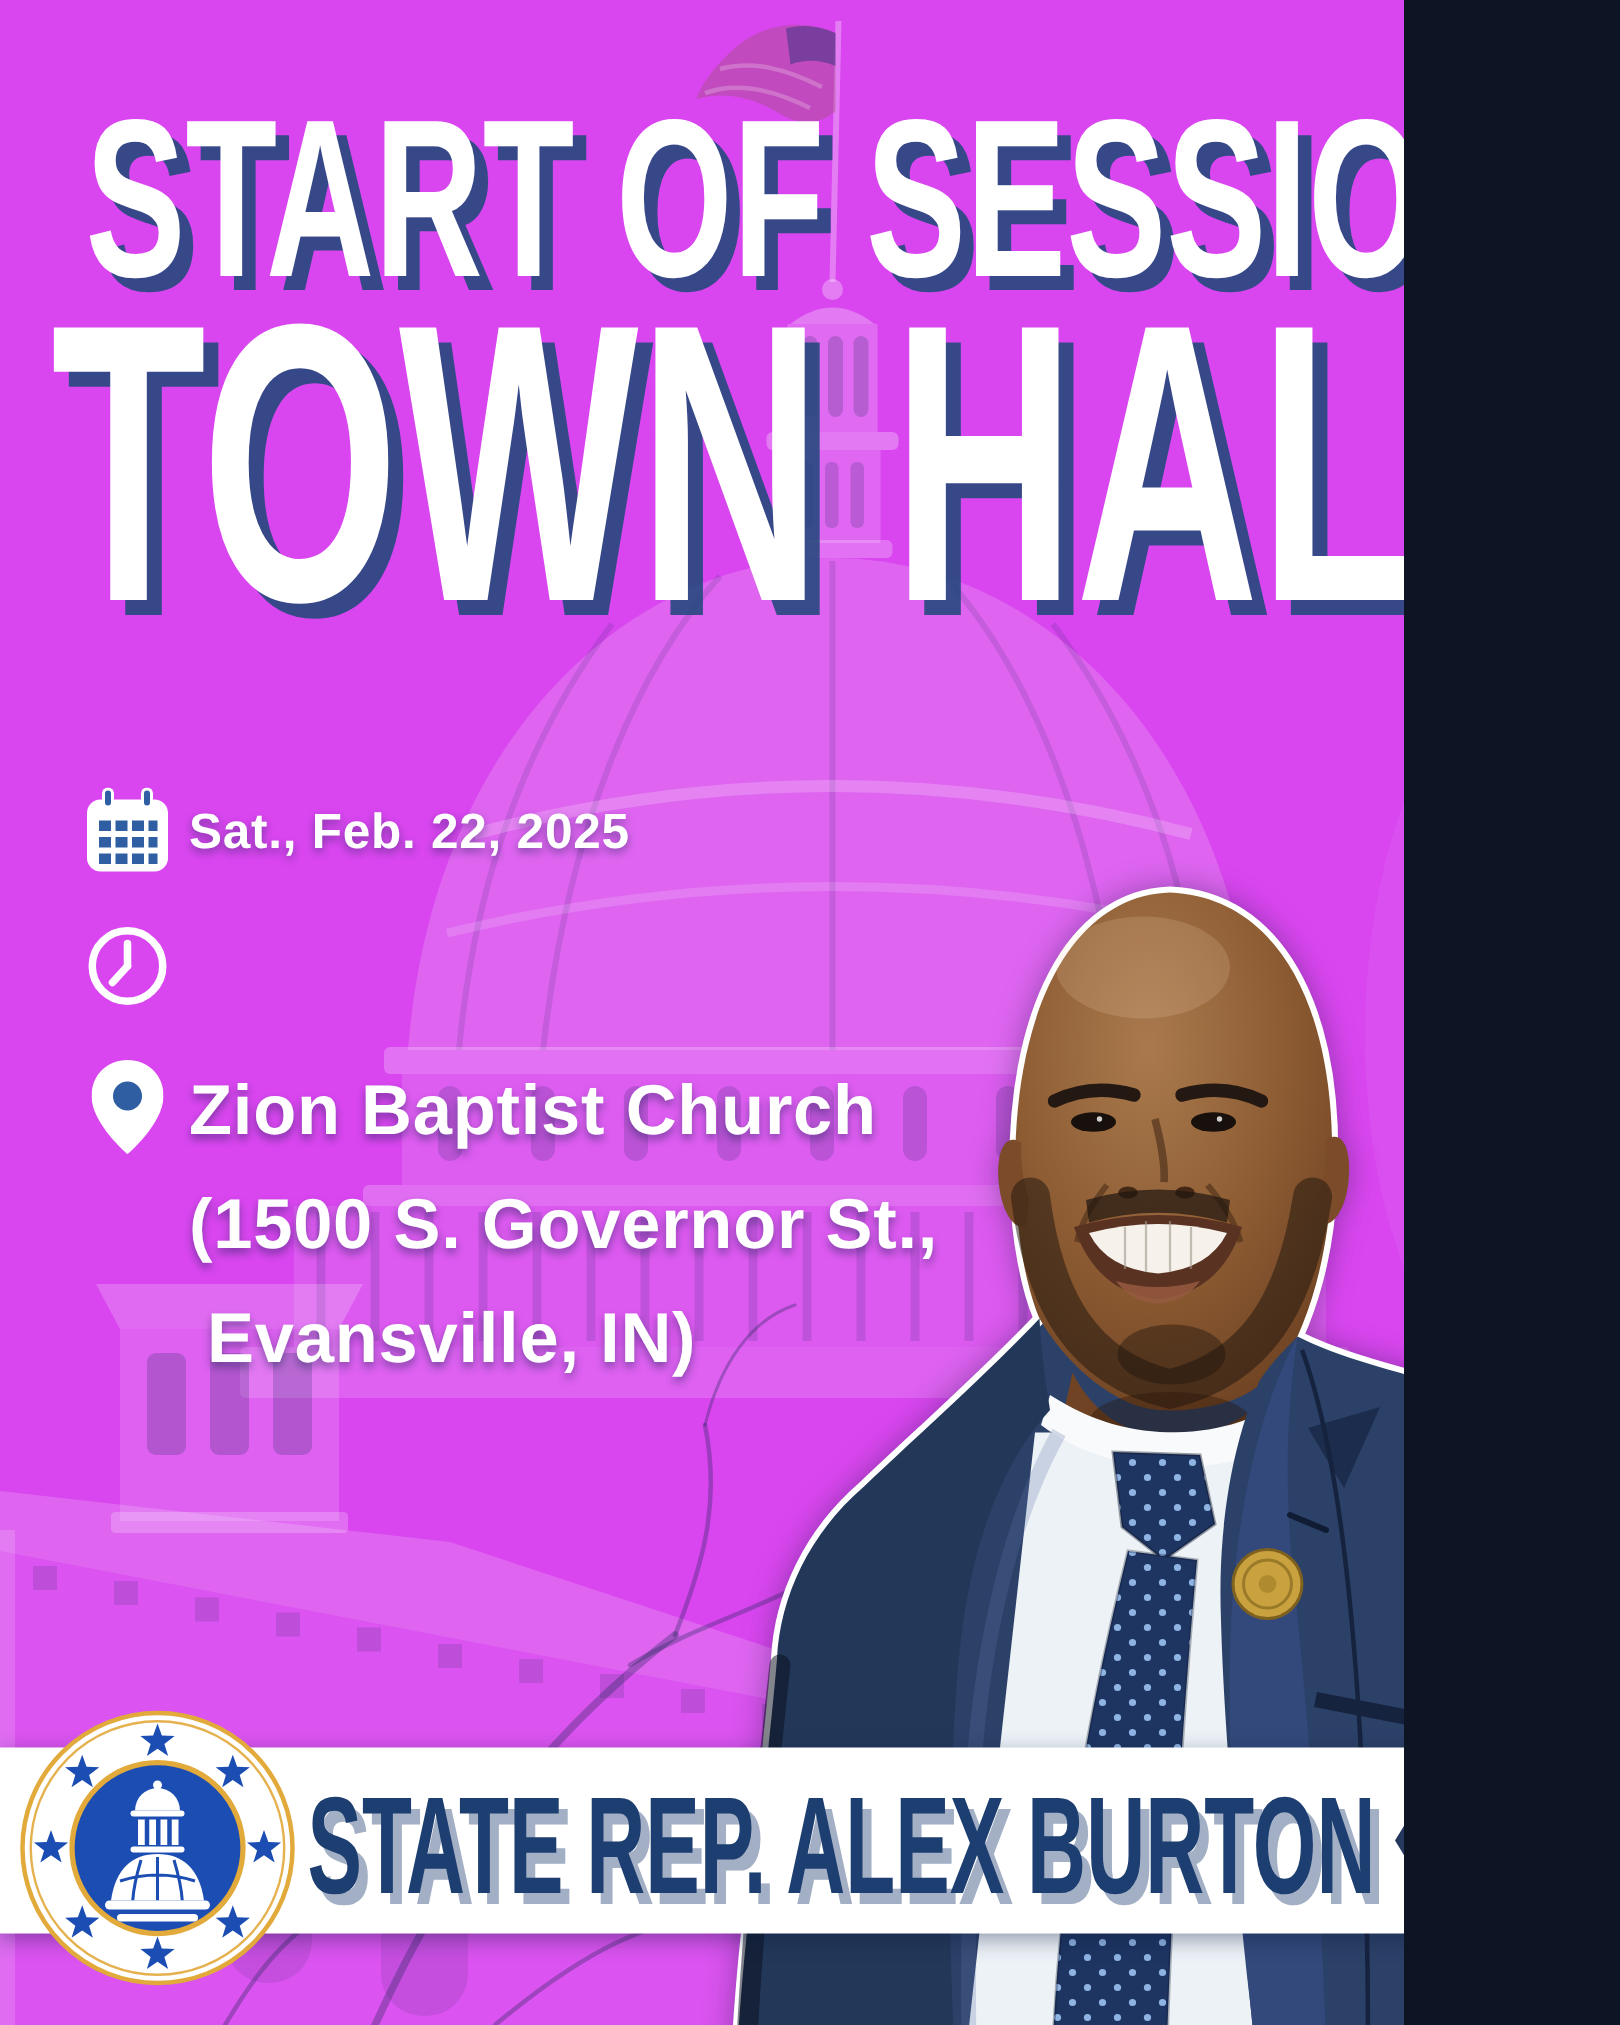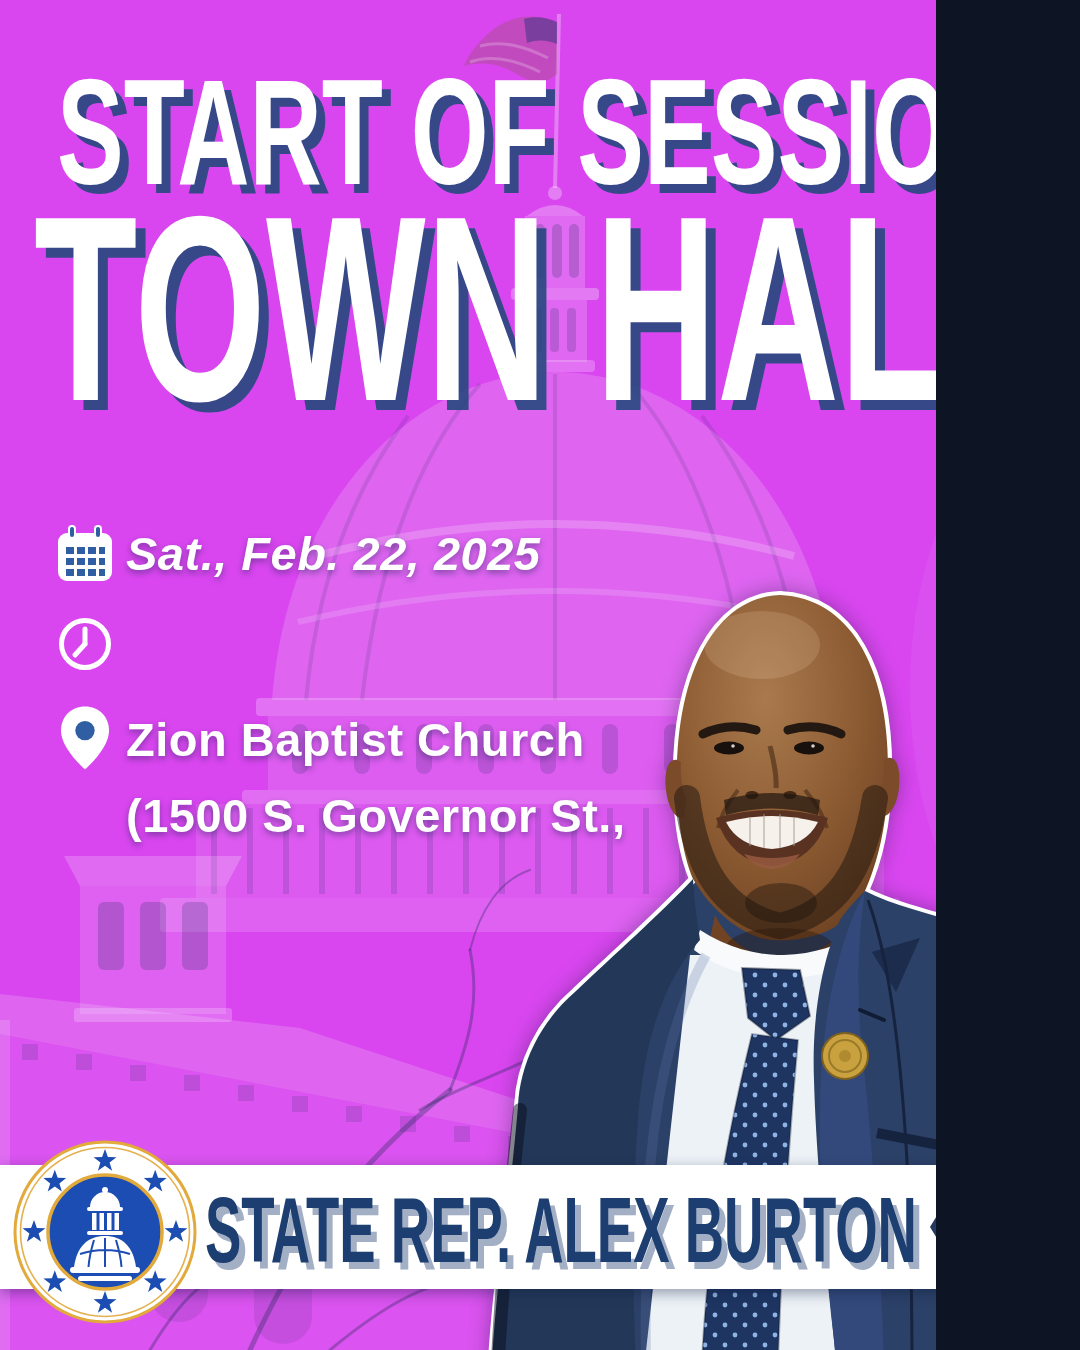--- a/index.html
+++ b/index.html
@@ -9,24 +9,23 @@
     font-family:"Liberation Sans",sans-serif;
   }
   .layer{position:absolute;left:0;top:0;width:1080px;height:1350px;}
   svg{display:block;}
   
   .details{position:absolute;left:56px;top:0;z-index:20;color:#fff;}
   .detail-row{position:absolute;left:0;display:flex;align-items:center;}
   .detail-row.loc{align-items:flex-start;}
   .icon-box{width:58px;display:flex;justify-content:center;flex:0 0 58px;}
   .detail-text{
-    margin-left:12px;font-weight:bold;font-size:47px;line-height:60px;
+    margin-left:12px;font-weight:bold;font-size:33px;line-height:60px;
     letter-spacing:0.5px;white-space:nowrap;
     text-shadow:0 3px 6px rgba(15,35,75,.45);
-    font-style:italic;
   }
   .loc-text{margin-left:12px;font-weight:bold;font-size:47px;line-height:76px;
     letter-spacing:0.5px;white-space:nowrap;text-shadow:0 3px 6px rgba(15,35,75,.45);}
   .loc-line3{margin-left:12px;}
   .z10{z-index:10;} .z20{z-index:20;} .z30{z-index:30;} .z40{z-index:40;}
 </style>
 </head>
 <body>
 
 <div class="poster">
@@ -185,20 +184,21 @@
     <div class="detail-row loc" style="top:702px;">
       <div class="icon-box" style="padding-top:4px;">
         <svg width="48" height="64" viewBox="0 0 52 68">
           <path d="M26 0 C11 0 0 11 0 26 C0 46 26 68 26 68 C26 68 52 46 52 26 C52 11 41 0 26 0 Z" fill="#fff"></path>
           <circle cx="26" cy="26" r="10.5" fill="#2F5EA3"></circle>
         </svg>
       </div>
       <div class="loc-text">
         <div>Zion Baptist Church</div>
         <div>(1500 S. Governor St.,</div>
+        <div class="loc-line3">Evansville, IN)</div>
       </div>
     </div>
   </div>
 
   <svg class="layer z30" viewBox="0 0 1080 1350">
     <defs>
       <radialGradient id="skinGrad" cx="0.42" cy="0.30" r="0.95">
         <stop offset="0" stop-color="#AA7A4E"></stop>
         <stop offset="0.45" stop-color="#8D5C33"></stop>
         <stop offset="0.8" stop-color="#6F4323"></stop>

